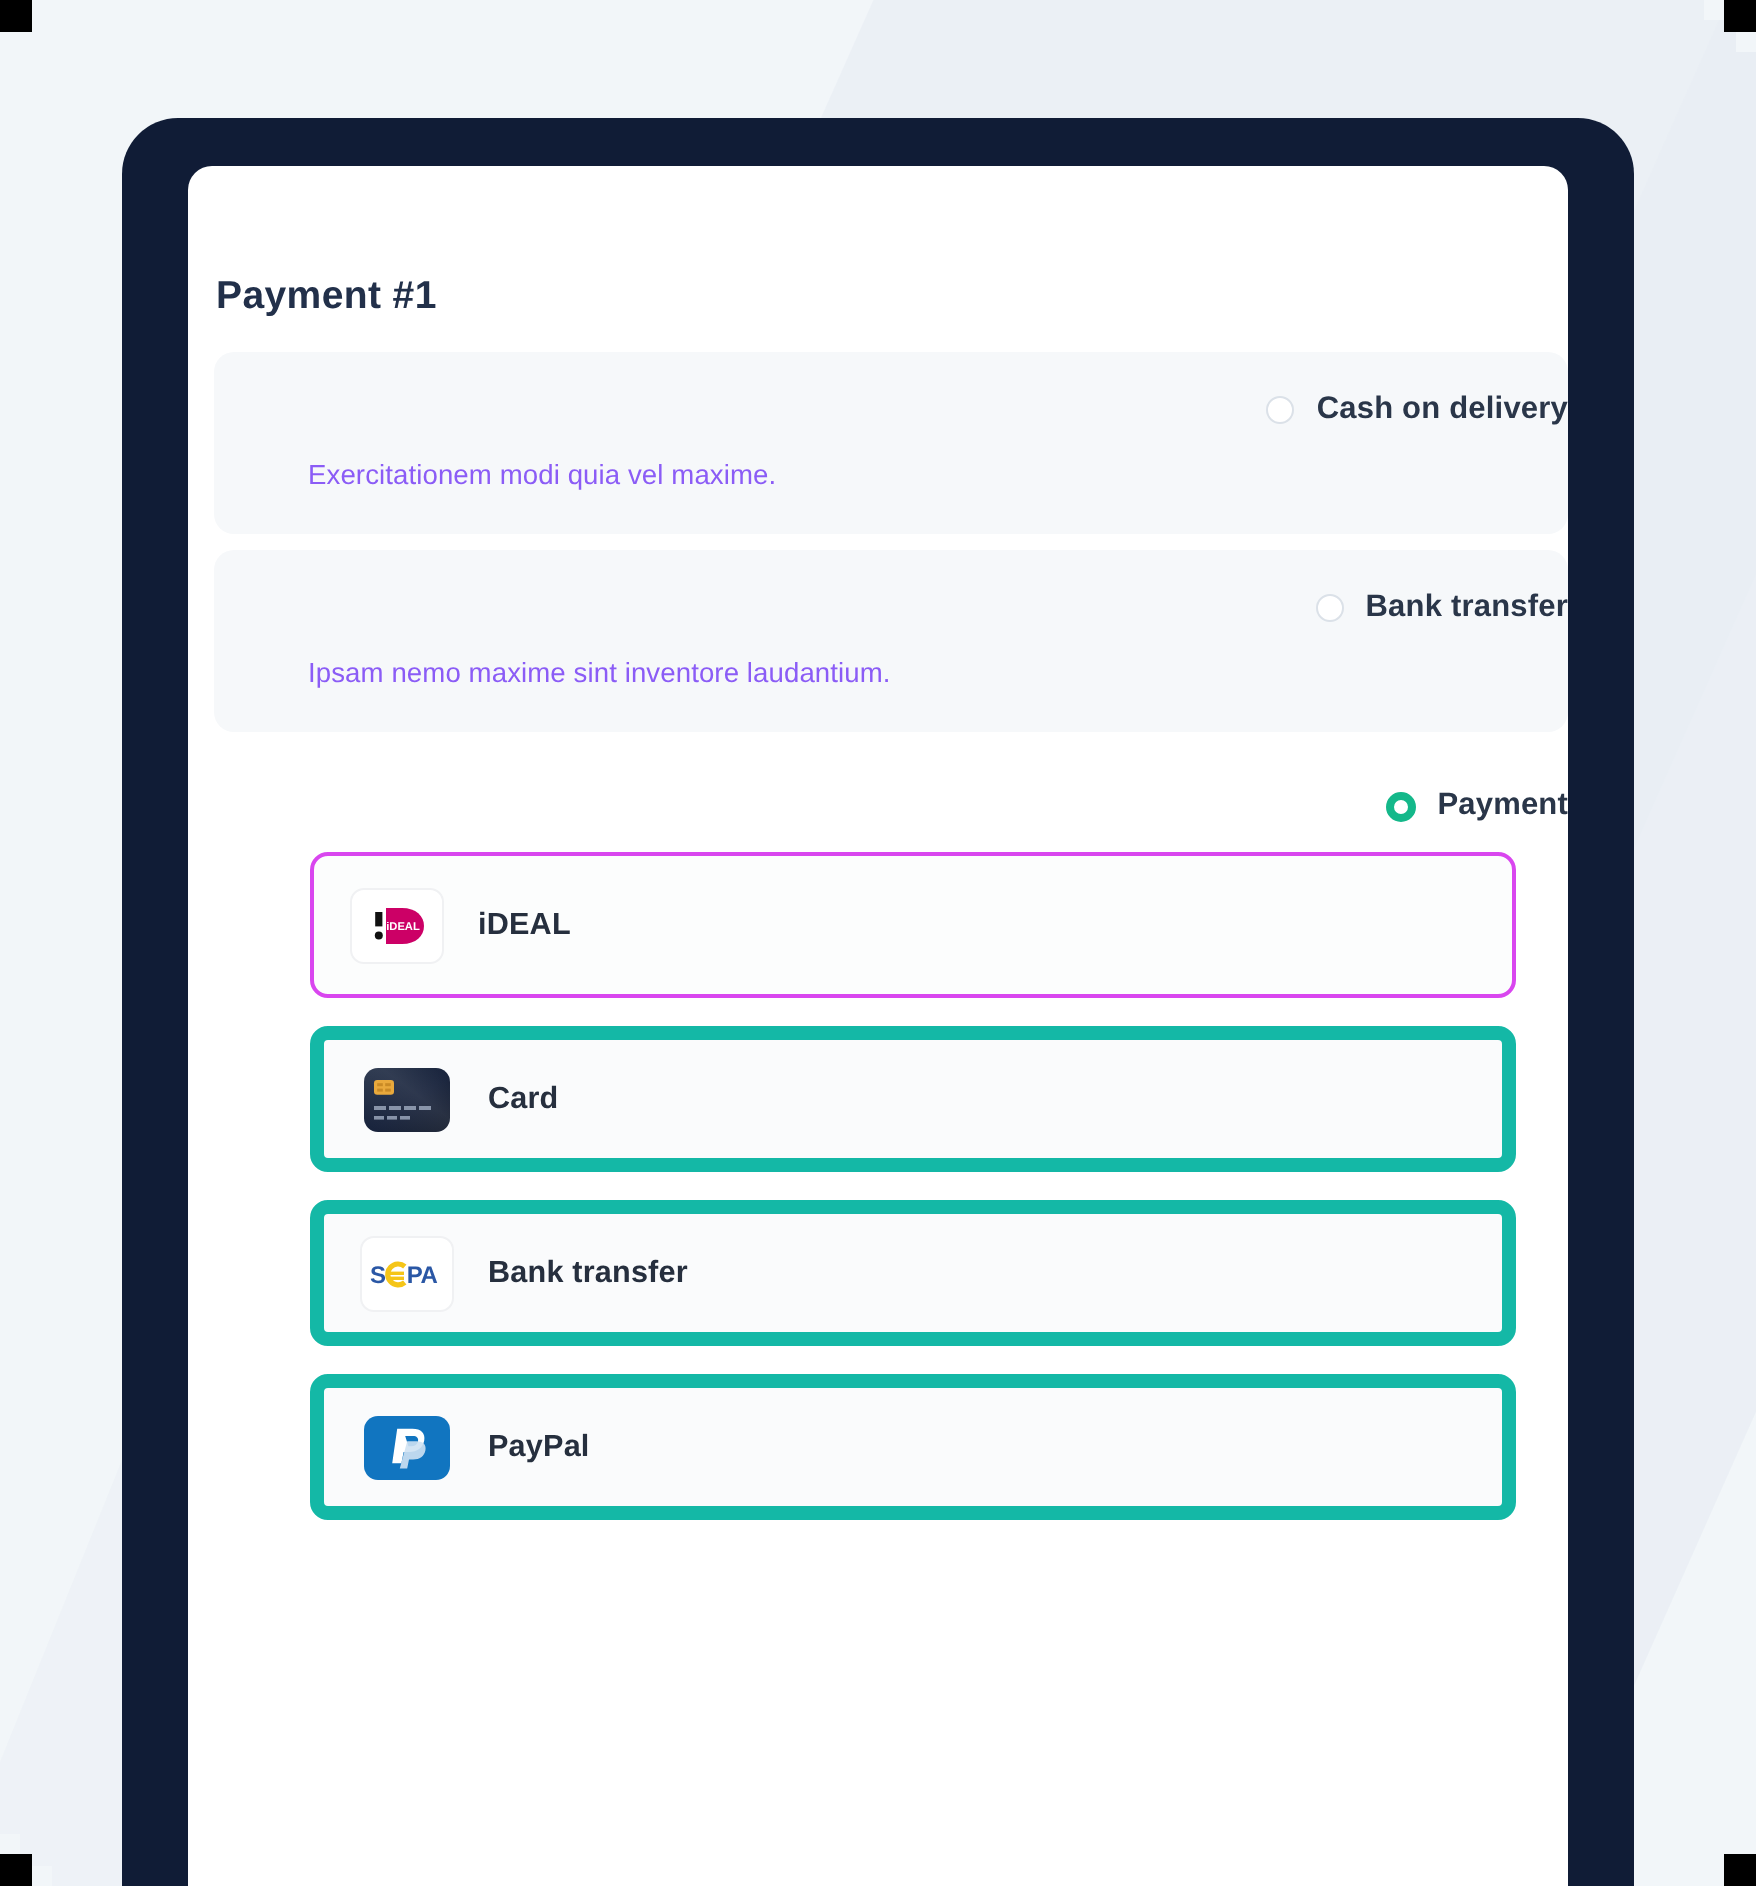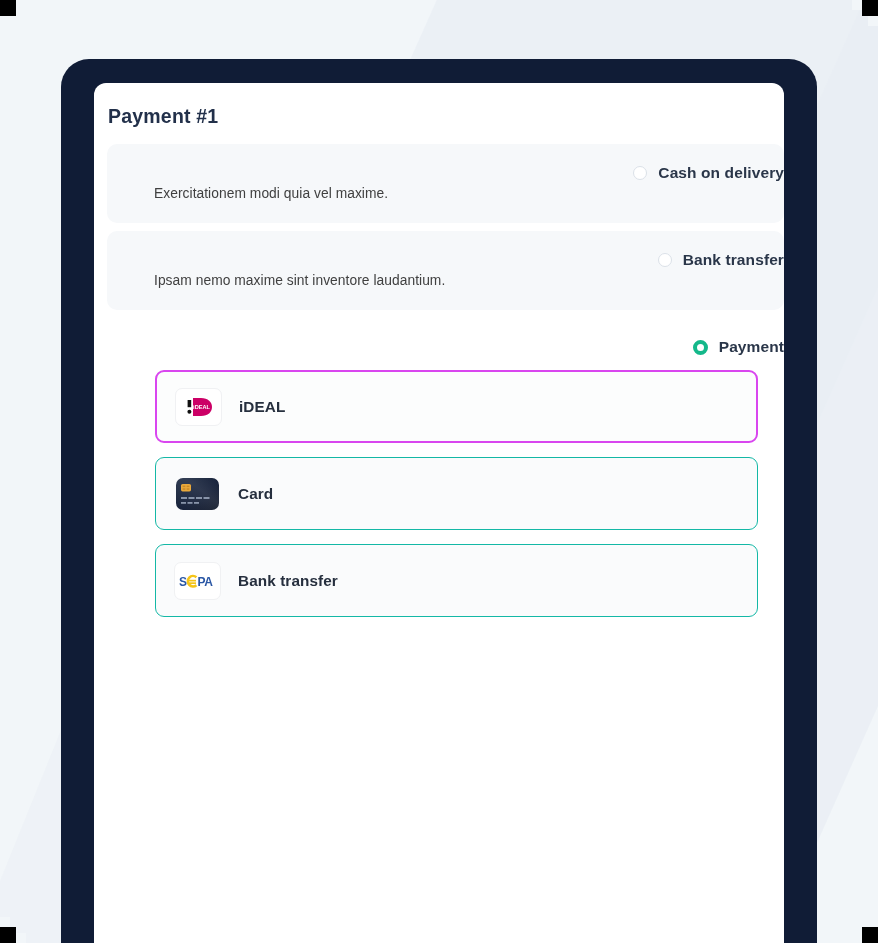--- a/index.html
+++ b/index.html
@@ -92,20 +92,21 @@
     width: 690px;
     height: 893px;
     background: #ffffff;
     border-radius: 12px 12px 0 0;
     overflow: hidden;
   }
 
   
   .panel-header {
     padding: 22px 0 16px 14px;
+    margin-top: 32px;
   }
   .panel-title {
     font-size: 19.5px;
     font-weight: bold;
     color: #22304a;
     letter-spacing: .2px;
   }
 
   
   .methods { padding: 0 0 0 0; }
@@ -147,37 +148,37 @@
 
   .method-label {
     font-size: 15.5px;
     font-weight: bold;
     color: #2a3649;
     letter-spacing: .1px;
   }
 
   .method-desc {
     font-size: 13.8px;
-    color: #404040;
+    color: #8b5cf6;
     padding-left: 47px;
-    margin-top: 4px;
+    margin-top: 16px;
     letter-spacing: .05px;
   }
 
   
   .sub-options {
     padding: 14px 26px 18px 48px;
   }
 
   .sub-option {
     display: flex;
     align-items: center;
     gap: 17px;
     background: #fafbfc;
-    border: 1px solid #14b8a6;
+    border: 7px solid #14b8a6;
     border-radius: 9px;
     padding: 15px 18px;
     margin-bottom: 14px;
     cursor: pointer;
     height: 73px;
   }
   .sub-option.selected {
     background: #fcfdfd;
     border: 2px solid #d946ef;
   }
@@ -304,20 +305,34 @@
                   <path d="M18.4 4.2 A5.2 5.2 0 1 0 18.4 12.2" fill="none" stroke="#f5c518" stroke-width="2.6"></path>
                   <rect x="9.6" y="6.8" width="8.4" height="1.7" fill="#f5c518"></rect>
                   <rect x="9.6" y="9.3" width="8.4" height="1.7" fill="#f5c518"></rect>
                 </g>
                 <text x="19.4" y="12.6" font-family="Liberation Sans, sans-serif" font-size="12" font-weight="bold" fill="#2a57a5" letter-spacing="-.3">PA</text>
               </svg>
             </span>
             <span class="sub-label">Bank transfer</span>
           </div>
 
+          <div class="sub-option">
+            <span class="logo-tile bare">
+              <svg width="45" height="36" viewBox="0 0 45 36">
+                <rect x="1" y="2" width="43" height="32" rx="7" fill="#1175c0"></rect>
+                <path d="M17.6 8.4 h7.6 c4.4 0 6.6 2.3 5.9 6 c-.7 3.6 -3.6 5.6 -7.6 5.6
+                         h-2.7 l-1.1 5.6 h-4.6 z" fill="#ffffff"></path>
+                <path d="M21.6 12.0 h3.9 c1.9 0 2.8 1.0 2.5 2.6 c-.3 1.6 -1.6 2.5 -3.4 2.5
+                         h-1.4 z" fill="#1175c0"></path>
+                <path d="M22.6 14.6 h4.8 c3.3 0 4.9 1.8 4.3 4.7 c-.6 2.9 -2.9 4.5 -6.1 4.5
+                         h-2.1 l-.9 4.5 h-3.7 z" fill="#cfe2f3" opacity=".9"></path>
+              </svg>
+            </span>
+            <span class="sub-label">PayPal</span>
+          </div>
 
 
         </div>
       </div>
 
     </div>
   </div>
 </div>
 
 <div class="corner tl"></div>

